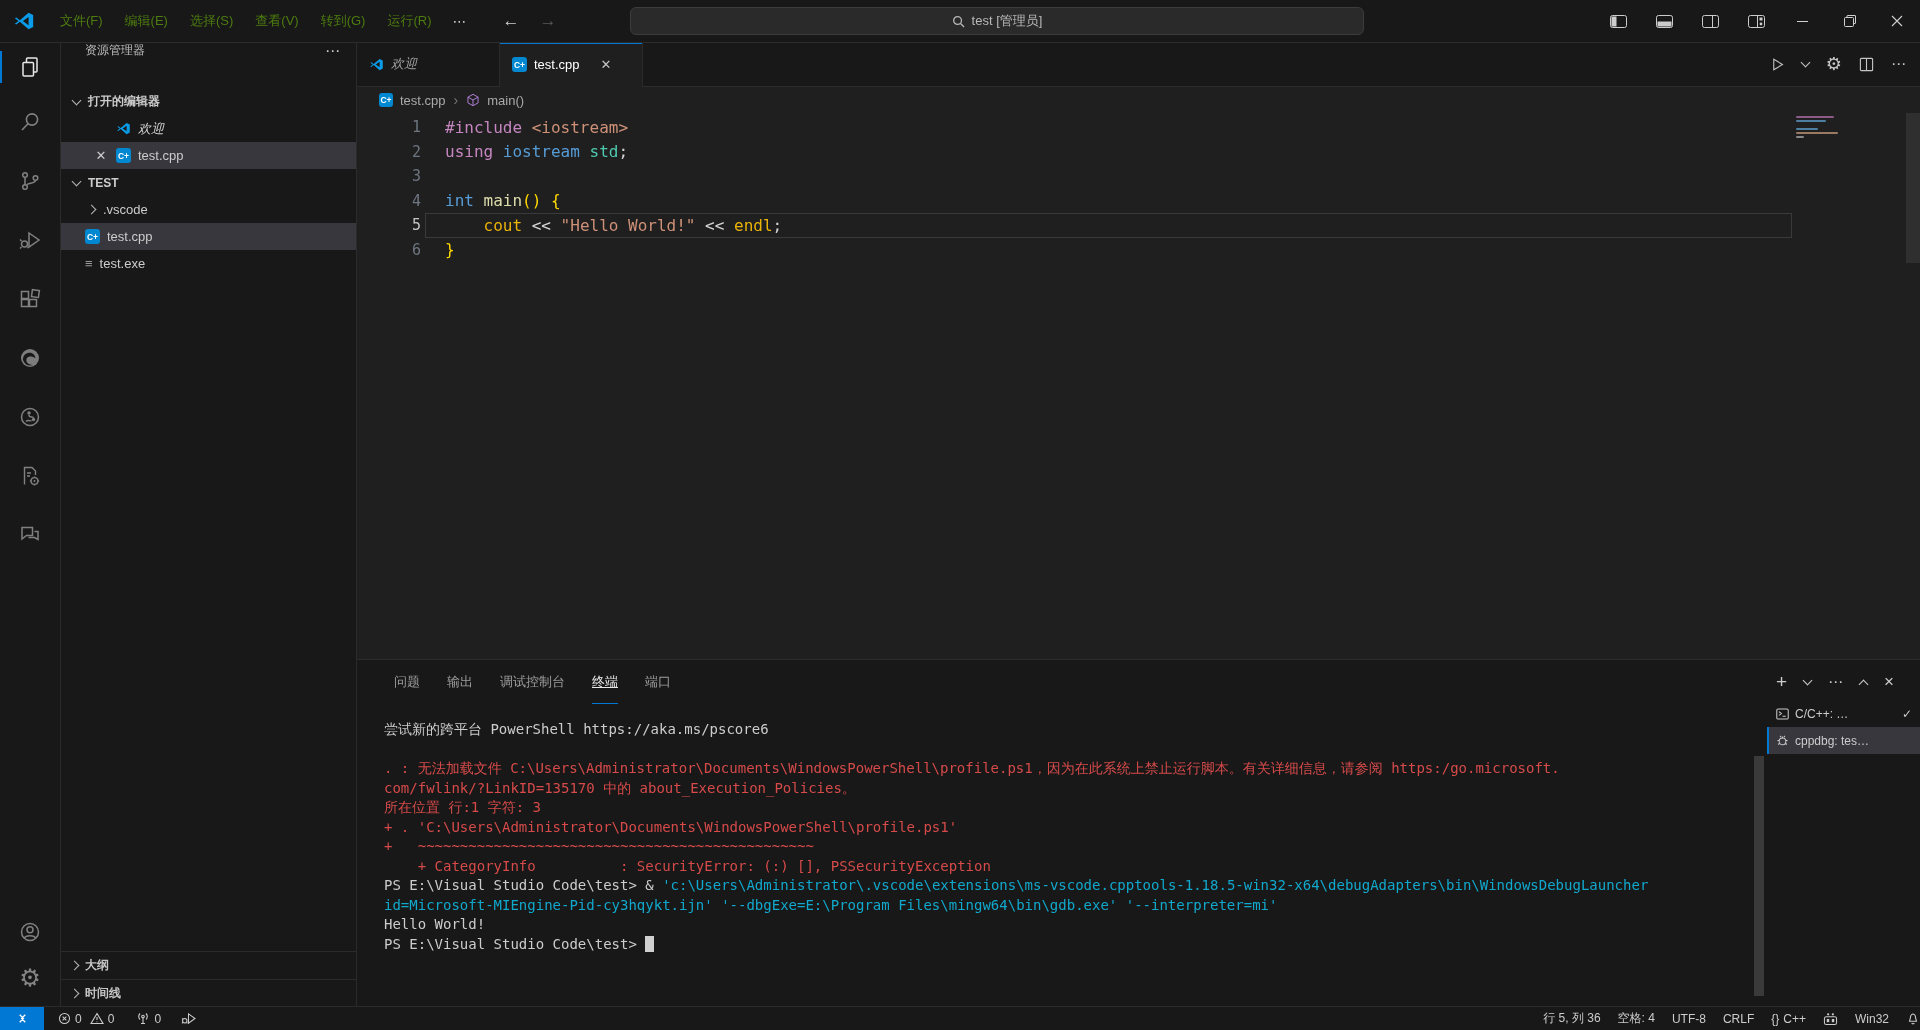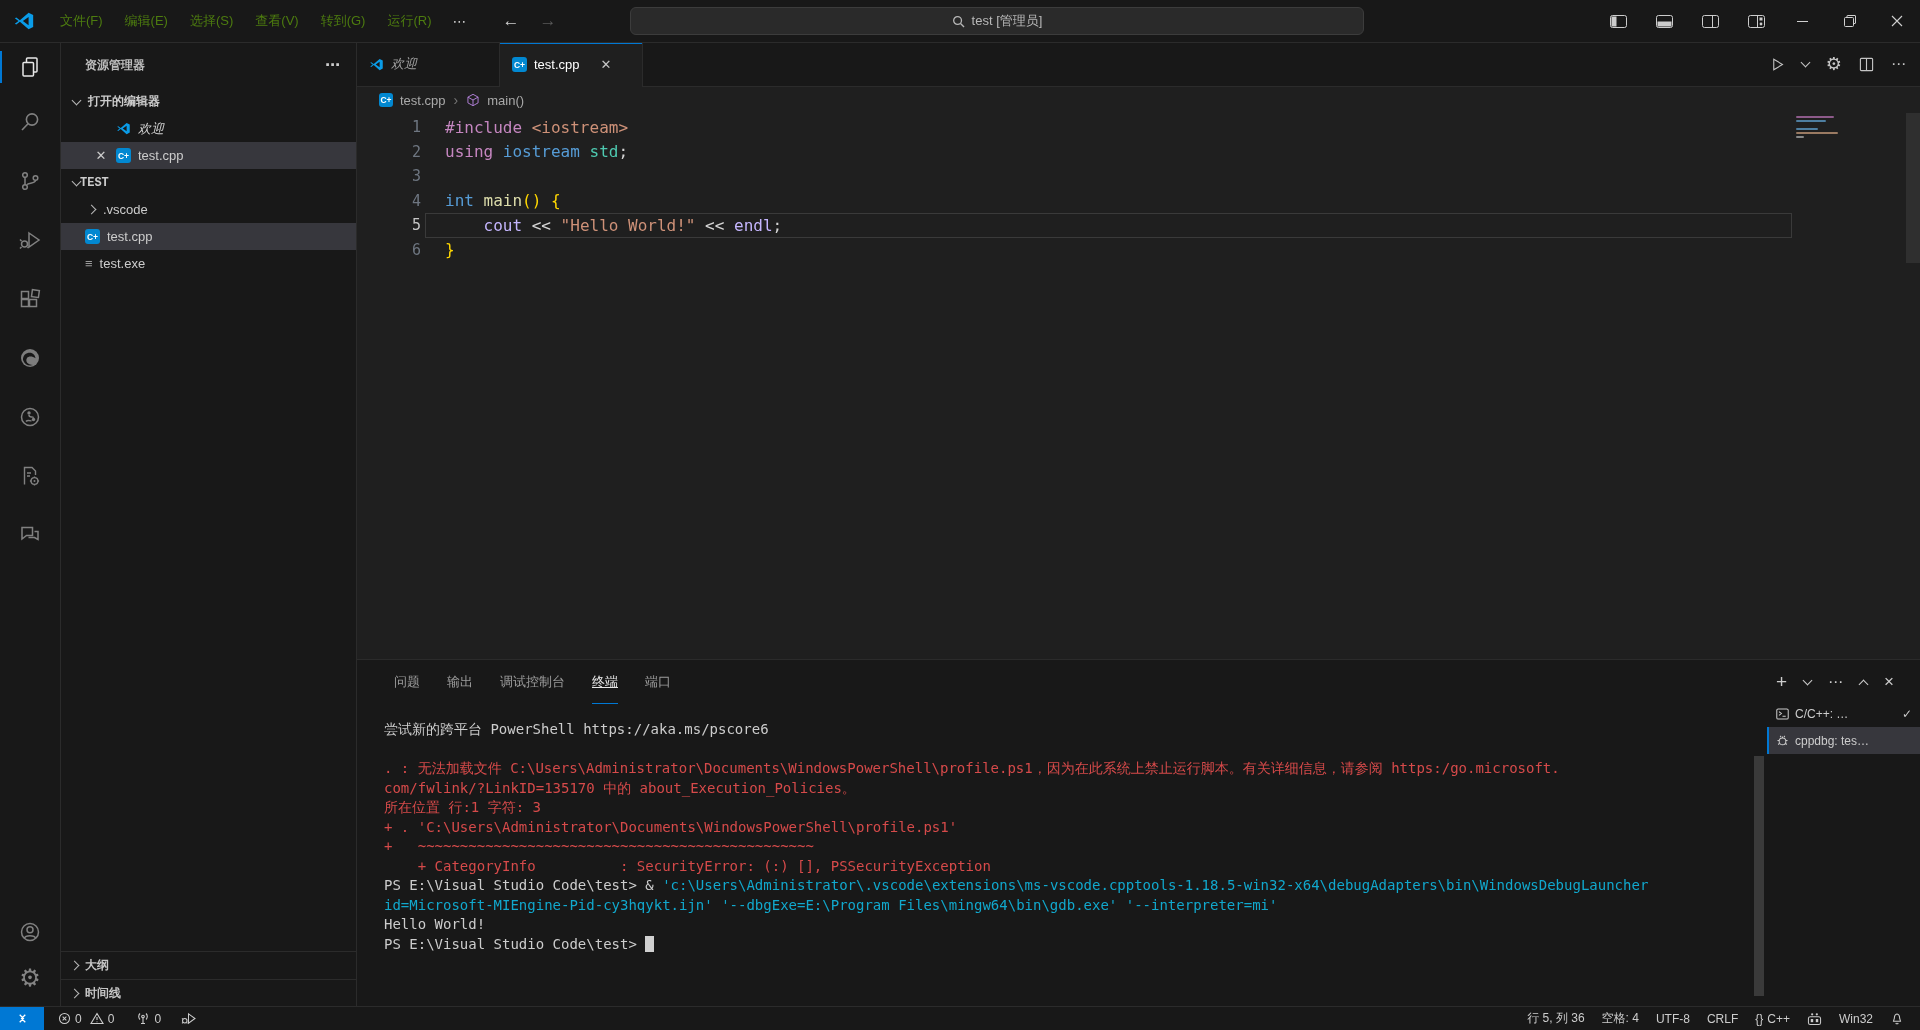--- a/index.html
+++ b/index.html
@@ -32,21 +32,21 @@
   .ab-item{height:59px;display:flex;align-items:center;justify-content:center;color:#818181;position:relative;}
   .ab-item.first{height:50px;}
   .ab-item.active{color:#e7e7e7;}
   .ab-item.active::before{content:"";position:absolute;left:0;top:9px;bottom:9px;width:2px;background:#0078d4;}
   .ab-bottom{position:absolute;bottom:6px;left:0;width:60px;}
   .ab-bottom .ab-item{height:46px;}
   .gear-glyph{font-size:24px;line-height:24px;color:#848484;}
 
   
   .sidebar{width:295px;background:#181818;border-right:1px solid #2b2b2b;position:relative;flex:none;font-size:13px;}
-  .side-header{height:46px;display:flex;align-items:center;padding:0 16px 0 24px;font-size:12px;color:#bdbdbd;font-weight:bold;}
+  .side-header{height:46px;display:flex;padding:0 16px 0 24px;font-size:12px;color:#bdbdbd;}
   .side-header .dots{margin-left:auto;font-size:15px;color:#cccccc;}
   .ex-row{height:27px;display:flex;align-items:center;color:#cccccc;position:relative;}
   .ex-row.sel{background:#37373d;}
   .ex-sec{font-weight:bold;font-size:12px;color:#cccccc;}
   .chev{width:6px;height:6px;border-right:1.4px solid #b8b8b8;border-bottom:1.4px solid #b8b8b8;flex:none;}
   .chev.down{transform:rotate(45deg);margin-top:-3px;}
   .chev.right{transform:rotate(-45deg);}
   .cppico{width:15px;height:15px;border-radius:3px;background:#0288d1;color:#fff;flex:none;
           display:flex;align-items:center;justify-content:center;font-size:8.5px;font-weight:bold;}
   .cppico::after{content:"C+";}
@@ -71,21 +71,21 @@
   .bc-sep{color:#767676;font-size:14px;margin:0 1px;}
 
   .editor-body{flex:1;position:relative;padding-top:2px;font-size:16px;}
   .code-line{height:24.5px;display:flex;align-items:center;white-space:pre;position:relative;
              font-family:"DejaVu Sans Mono","Liberation Mono",monospace;}
   .ln{width:64px;text-align:right;padding-right:24px;color:#6e7681;font-size:15px;flex:none;}
   .ln-active{color:#c6c6c6;}
   .code-line.current::after{content:"";position:absolute;left:68px;right:128px;top:0;bottom:0;
                             border:1px solid #3a3a3a;pointer-events:none;}
   .tk-pp{color:#C586C0;} .tk-kw{color:#569CD6;} .tk-type{color:#4EC9B0;} .tk-fn{color:#DCDCAA;}
-  .tk-d{color:#D4D4D4;} .tk-b1{color:#FFD700;} .tk-var{color:#c4b5fd;} .tk-str{color:#CE9178;} .tk-op{color:#D4D4D4;}
+  .tk-d{color:#D4D4D4;} .tk-b1{color:#FFD700;} .tk-var{color:#eab308;} .tk-str{color:#CE9178;} .tk-op{color:#D4D4D4;}
 
   .minimap{position:absolute;top:3px;right:78px;width:46px;}
   .mm-row{height:2px;margin-bottom:2px;border-radius:1px;}
   .ed-sb{position:absolute;top:0;right:0;width:14px;height:150px;background:rgba(120,120,120,0.18);}
 
   
   .panel{height:347px;flex:none;background:#181818;border-top:1px solid #2b2b2b;position:relative;}
   .panel-tabs{height:44px;display:flex;align-items:center;gap:27px;padding-left:37px;font-size:13px;color:#9d9d9d;}
   .ptab{height:100%;display:flex;align-items:center;box-sizing:border-box;border-bottom:1px solid transparent;}
   .ptab.active{color:#e7e7e7;border-bottom-color:#0078d4;text-decoration:underline;}
@@ -102,21 +102,21 @@
   .tl-item{height:27px;display:flex;align-items:center;gap:6px;padding-left:9px;font-size:12px;color:#cccccc;position:relative;}
   .tl-item.sel{background:#37373d;}
   .tl-item.sel::before{content:"";position:absolute;left:0;top:0;bottom:0;width:2px;background:#0078d4;}
   .tl-check{margin-left:auto;margin-right:8px;font-size:12px;}
 
   
   .statusbar{position:absolute;bottom:0;left:0;right:0;height:23px;background:#181818;border-top:1px solid #2b2b2b;
              display:flex;align-items:center;font-size:12px;color:#cccccc;z-index:5;}
   .sb-remote{width:44px;height:100%;background:#0078d4;color:#ffffff;display:flex;align-items:center;justify-content:center;flex:none;}
   .sb-item{display:flex;align-items:center;gap:4px;margin-left:14px;}
-  .sb-right{margin-left:auto;display:flex;align-items:center;gap:17px;padding-right:16px;}
+  .sb-right{margin-left:auto;display:flex;align-items:center;gap:17px;padding-right:0;}
   .sb-right .sb-item{margin-left:0;}
 </style>
 </head>
 <body>
 
 <div class="titlebar">
   <span class="tb-logo">
     <svg width="22" height="22" viewBox="0 0 24 24">
         <path fill="#0a9ce8" fill-rule="evenodd" d="M17 3 L7.5 11.2 L3.6 8.2 L2 9 L6 12 L2 15 L3.6 15.8 L7.5 12.8 L17 21 L22 18.5 V5.5 Z M17 7.5 V16.5 L10.8 12 Z"></path>
       </svg>
@@ -281,21 +281,21 @@
       <svg width="15" height="15" viewBox="0 0 24 24">
           <path fill="#0a9ce8" fill-rule="evenodd" d="M17 3 L7.5 11.2 L3.6 8.2 L2 9 L6 12 L2 15 L3.6 15.8 L7.5 12.8 L17 21 L22 18.5 V5.5 Z M17 7.5 V16.5 L10.8 12 Z"></path>
         </svg>
       <span class="italic">欢迎</span>
     </div>
     <div class="ex-row sel" style="padding-left:32px;gap:7px;">
       <span class="close-x">✕</span>
       <span class="cppico"></span>
       <span>test.cpp</span>
     </div>
-    <div class="ex-row ex-sec" style="padding-left:12px;font-family:Liberation Mono, monospace;">
+    <div class="ex-row ex-sec" style="padding-left:12px;gap:8px;">
       <span class="chev down"></span>
       <span>TEST</span>
     </div>
     <div class="ex-row" style="padding-left:27px;gap:8px;">
       <span class="chev right"></span>
       <span>.vscode</span>
     </div>
     <div class="ex-row sel" style="padding-left:24px;gap:7px;">
       <span class="cppico"></span>
       <span>test.cpp</span>

